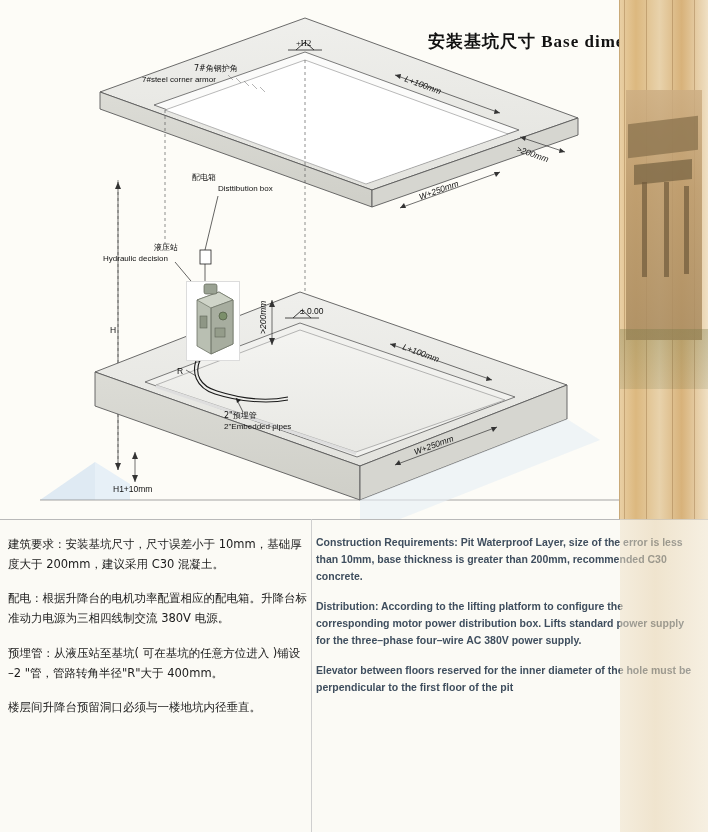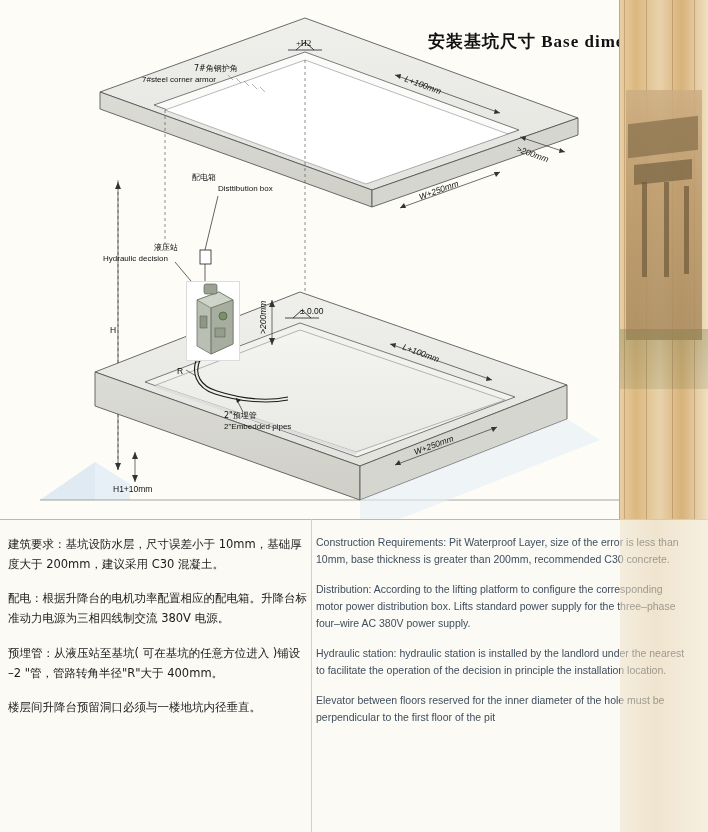--- a/index.html
+++ b/index.html
@@ -69,21 +69,21 @@
     position:absolute;left:0;top:519px;width:708px;height:313px;
     background:#fbfaf5;
     border-top:1px solid #b9b9b9;
     box-sizing:border-box;
   }
   .bottom .col{
     position:absolute;top:14px;box-sizing:border-box;
   }
   .col-cn{left:8px;width:300px;font-family:"DejaVu Sans",sans-serif;font-size:11.5px;color:#1a1a1a;line-height:1.75;}
   .col-en{left:316px;width:384px;font-size:10.5px;color:#3f4e5e;line-height:1.62;}
-  .col-en p{margin:0 8px 13px 0;}
+  .col-en p{margin:0 8px 13px 0;font-weight:bold;}
   .col-cn p{margin:0 0 14px 0;}
   .vdiv{position:absolute;left:311px;top:519px;width:1px;height:313px;background:#cfcfcf;}
   .band-bottom{
     position:absolute;left:620px;top:519px;width:88px;height:313px;
     background:linear-gradient(90deg,#efe2c9 0%,#e6d2ae 40%,#f2e7d2 100%);
     opacity:.55;
   }
 </style>
 </head>
 <body>
@@ -248,26 +248,25 @@
   <div class="roof2"></div>
   <div class="pillar" style="left:22px;top:182px;height:95px;"></div>
   <div class="pillar" style="left:44px;top:182px;height:95px;"></div>
   <div class="pillar" style="left:64px;top:186px;height:88px;"></div>
   <div class="grass"></div>
 </div>
 <div class="left-divider"></div>
 
 <div class="bottom">
   <div class="col col-cn">
-    <p>建筑要求：基坑设防水层，尺寸误差小于 10mm，基础厚度大于 200mm，建议采用 C30 混凝土。</p>
+    <p>建筑要求：安装基坑尺寸，尺寸误差小于 10mm，基础厚度大于 200mm，建议采用 C30 混凝土。</p>
     <p>配电：根据升降台的电机功率配置相应的配电箱。升降台标准动力电源为三相四线制交流 380V 电源。</p>
     <p>预埋管：从液压站至基坑( 可在基坑的任意方位进入 )铺设 –2 "管，管路转角半径"R"大于 400mm。</p>
     <p>楼层间升降台预留洞口必须与一楼地坑内径垂直。</p>
   </div>
   <div class="col col-en">
     <p>Construction Requirements: Pit Waterproof Layer, size of the error is less than 10mm, base thickness is greater than 200mm, recommended C30 concrete.</p>
     <p>Distribution: According to the lifting platform to configure the corresponding motor power distribution box. Lifts standard power supply for the three–phase four–wire AC 380V power supply.</p>
-    <p>Hydraulic station: hydraulic station is installed by the landlord under the nearest to facilitate the operation of the decision in principle the installation location.</p>
     <p>Elevator between floors reserved for the inner diameter of the hole must be perpendicular to the first floor of the pit</p>
   </div>
 </div>
 <div class="vdiv"></div>
 <div class="band-bottom"></div>
 
 </body></html>

